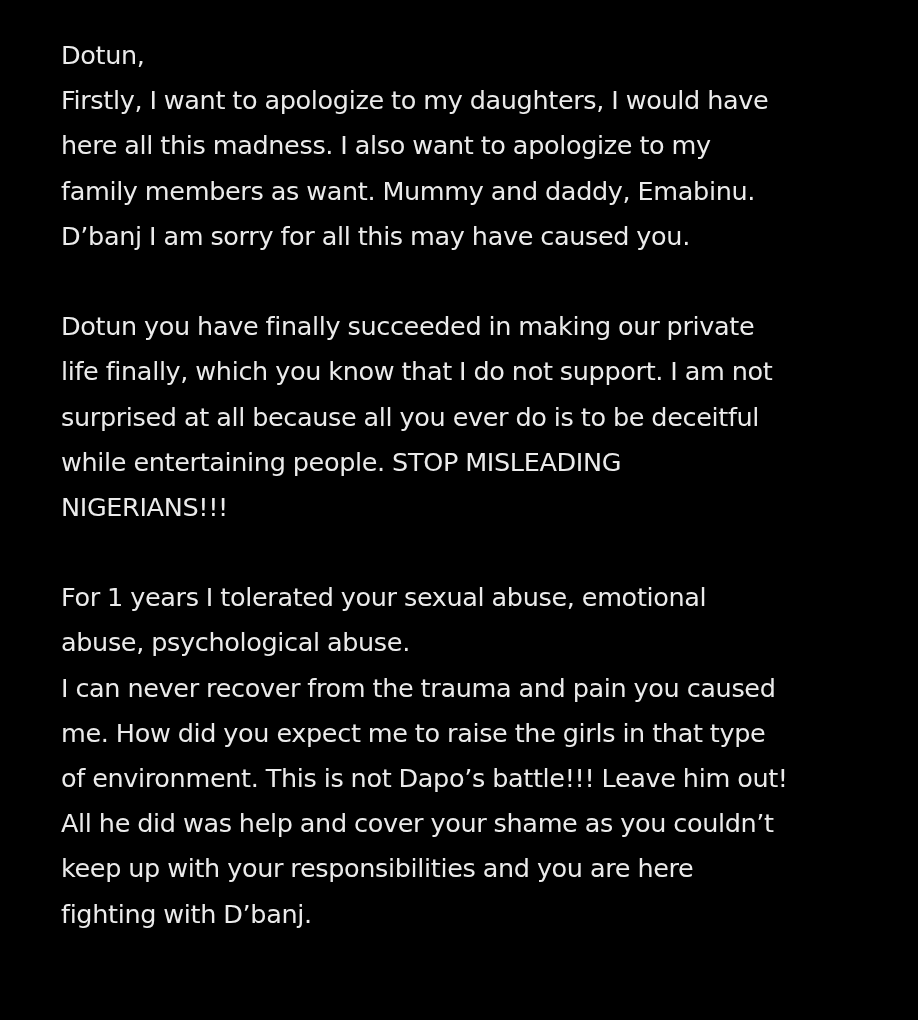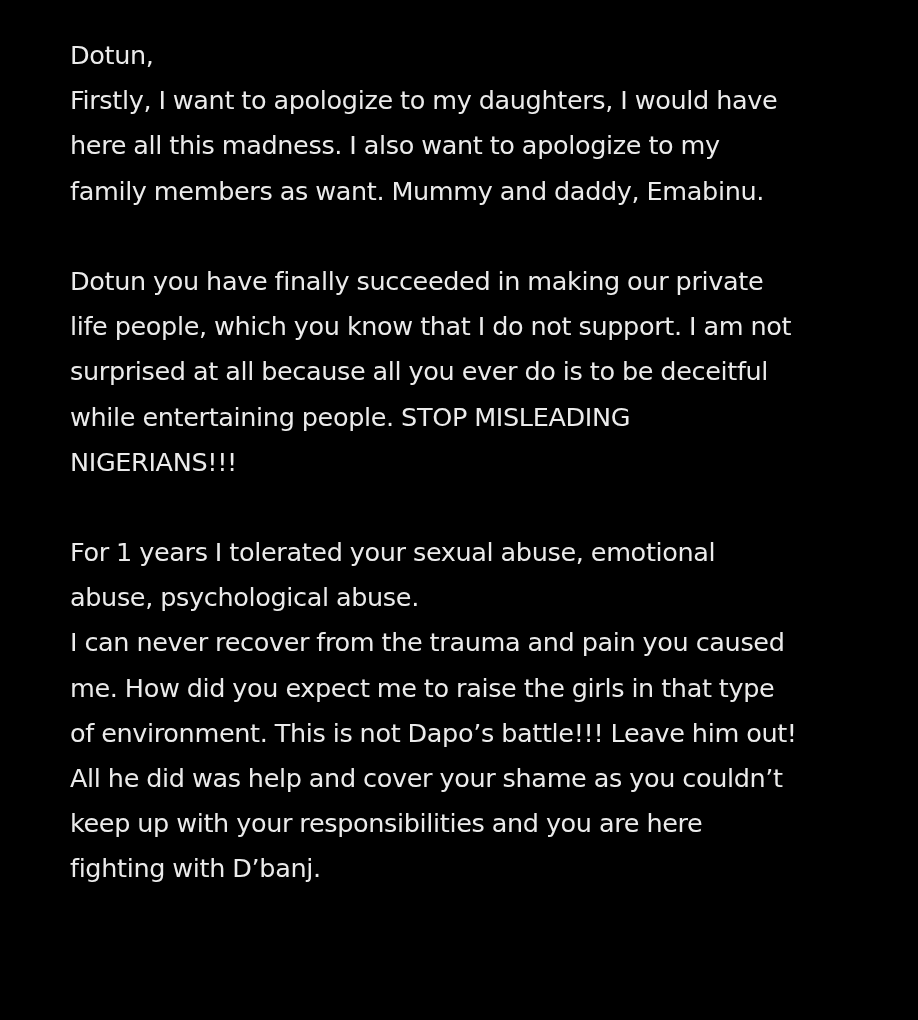--- a/index.html
+++ b/index.html
@@ -16,21 +16,20 @@
     .note {
       position: absolute;
       left: 61px;
       top: 33px;
       width: 830px;
       color: #ebebeb;
       font-family: "DejaVu Sans", sans-serif;
       font-size: 25.5px;
       letter-spacing: -0.35px;
       word-spacing: -0.5px;
-      margin-left: 9px;
     }
     .line {
       display: block;
       height: 45.2px;
       line-height: 45.2px;
       white-space: nowrap;
     }
     .gap {
       display: block;
       height: 45.2px;
@@ -38,25 +37,26 @@
   </style>
 </head>
 <body>
 
 <div class="note">
   <div>
     <span class="line">Dotun,</span>
     <span class="line">Firstly, I want to apologize to my daughters, I would have</span>
     <span class="line">here all this madness. I also want to apologize to my</span>
     <span class="line">family members as want. Mummy and daddy, Emabinu.</span>
+    <span class="line">D’banj I am sorry for all this may have caused you.</span>
   </div>
   <span class="gap"></span>
   <div>
     <span class="line">Dotun you have finally succeeded in making our private</span>
-    <span class="line">life people, which you know that I do not support. I am not</span>
+    <span class="line">life finally, which you know that I do not support. I am not</span>
     <span class="line">surprised at all because all you ever do is to be deceitful</span>
     <span class="line">while entertaining people. STOP MISLEADING</span>
     <span class="line">NIGERIANS!!!</span>
   </div>
   <span class="gap"></span>
   <div>
     <span class="line">For 1 years I tolerated your sexual abuse, emotional</span>
     <span class="line">abuse, psychological abuse.</span>
     <span class="line">I can never recover from the trauma and pain you caused</span>
     <span class="line">me. How did you expect me to raise the girls in that type</span>

